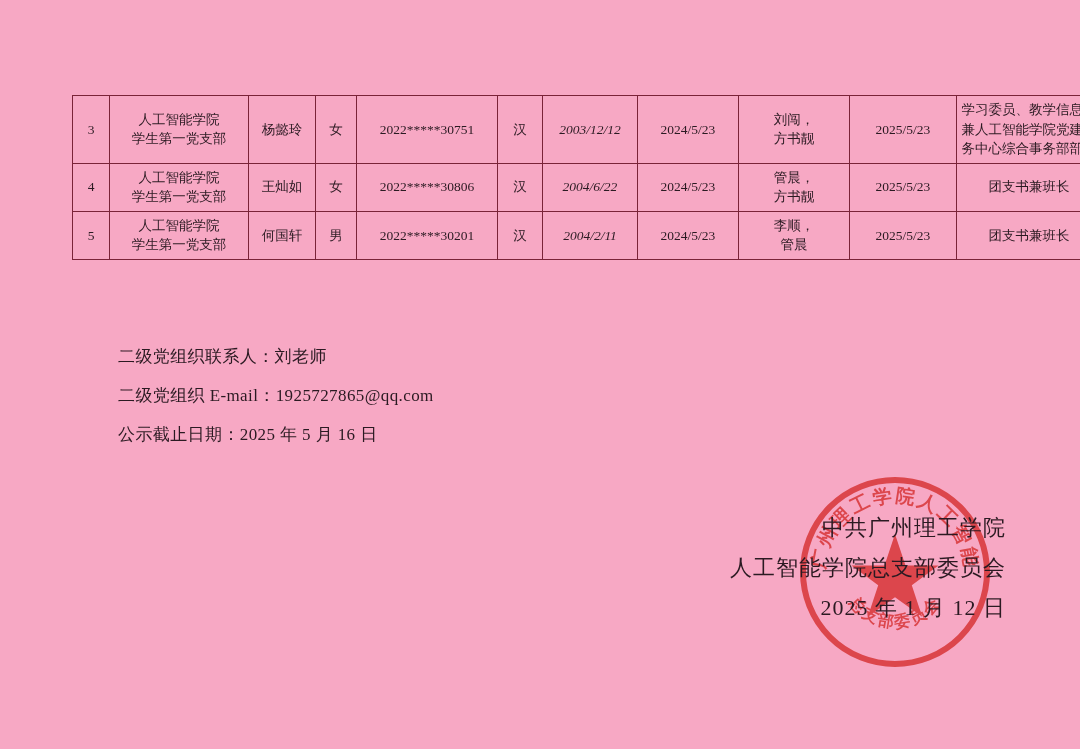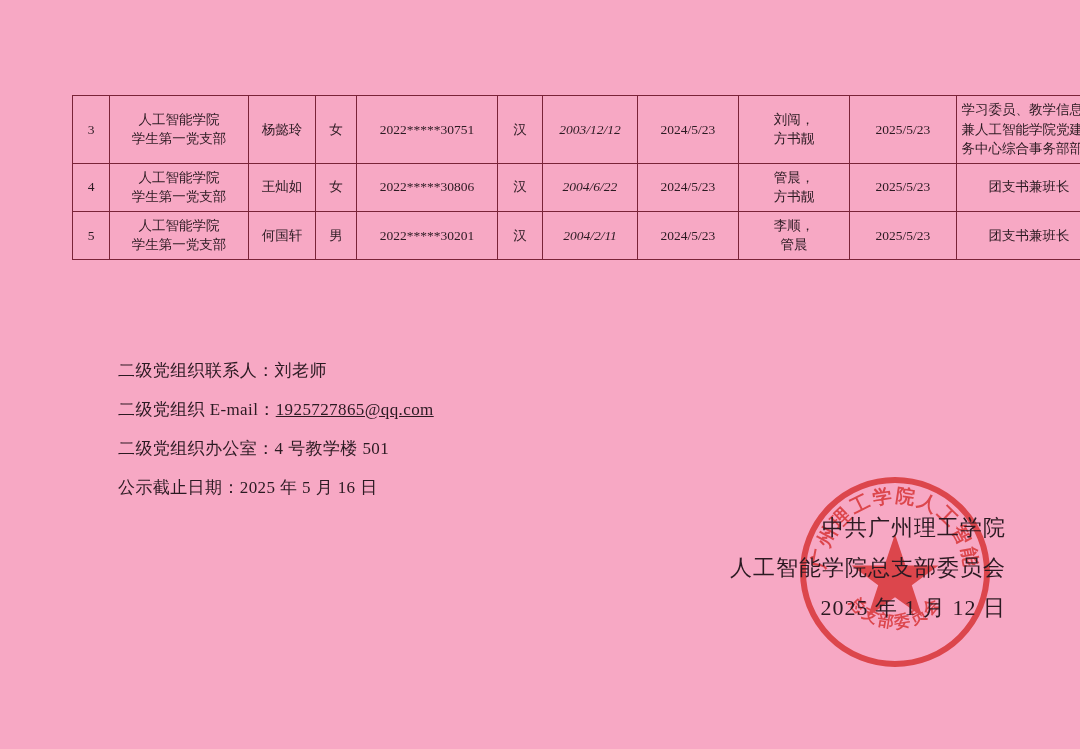--- a/index.html
+++ b/index.html
@@ -52,32 +52,31 @@
   .c-intro  { width: 106px; }
   .c-date2  { width: 102px; }
   .c-duty   { width: 140px; }
 
   .two-line { white-space: pre-line; }
 
   
   .info-block {
     position: absolute;
     left: 118px;
-    top: 362px;
+    top: 348px;
     width: 640px;
   }
   .info-line {
     font-size: 17px;
     line-height: 1;
     margin-bottom: 22px;
     color: #2b1a22;
     letter-spacing: 0.4px;
   }
   .info-line .link {
-    text-decoration: underline;
     color: #2b1a22;
   }
 
   
   .sign-block {
     position: absolute;
     right: 74px;
     top: 508px;
     text-align: right;
     font-size: 22px;
@@ -159,21 +158,20 @@
       </tr>
 
     </tbody>
   </table>
 
   <div class="info-block">
     <div class="info-line">二级党组织联系人：刘老师</div>
     <div class="info-line">
       <span>二级党组织 E-mail：</span><span class="link">1925727865@qq.com</span>
     </div>
-    <div class="info-line">二级党组织办公室：4 号教学楼 501</div>
     <div class="info-line">公示截止日期：2025 年 5 月 16 日</div>
   </div>
 
   <svg class="seal" viewBox="0 0 200 200">
     <circle cx="100" cy="100" r="92" fill="none" stroke="#d52b2b" stroke-width="6"></circle>
     <path d="M100 62 L110.5 93.5 L143.5 93.5 L116.8 113.2 L127.2 144.8 L100 125.2 L72.8 144.8 L83.2 113.2 L56.5 93.5 L89.5 93.5 Z" fill="#d52b2b"></path>
     <defs>
       <path id="sealTop" d="M100,100 m-70,0 a70,70 0 1,1 140,0" fill="none"></path>
       <path id="sealBot" d="M100,100 m-55,0 a55,55 0 1,0 110,0" fill="none"></path>
     </defs>

